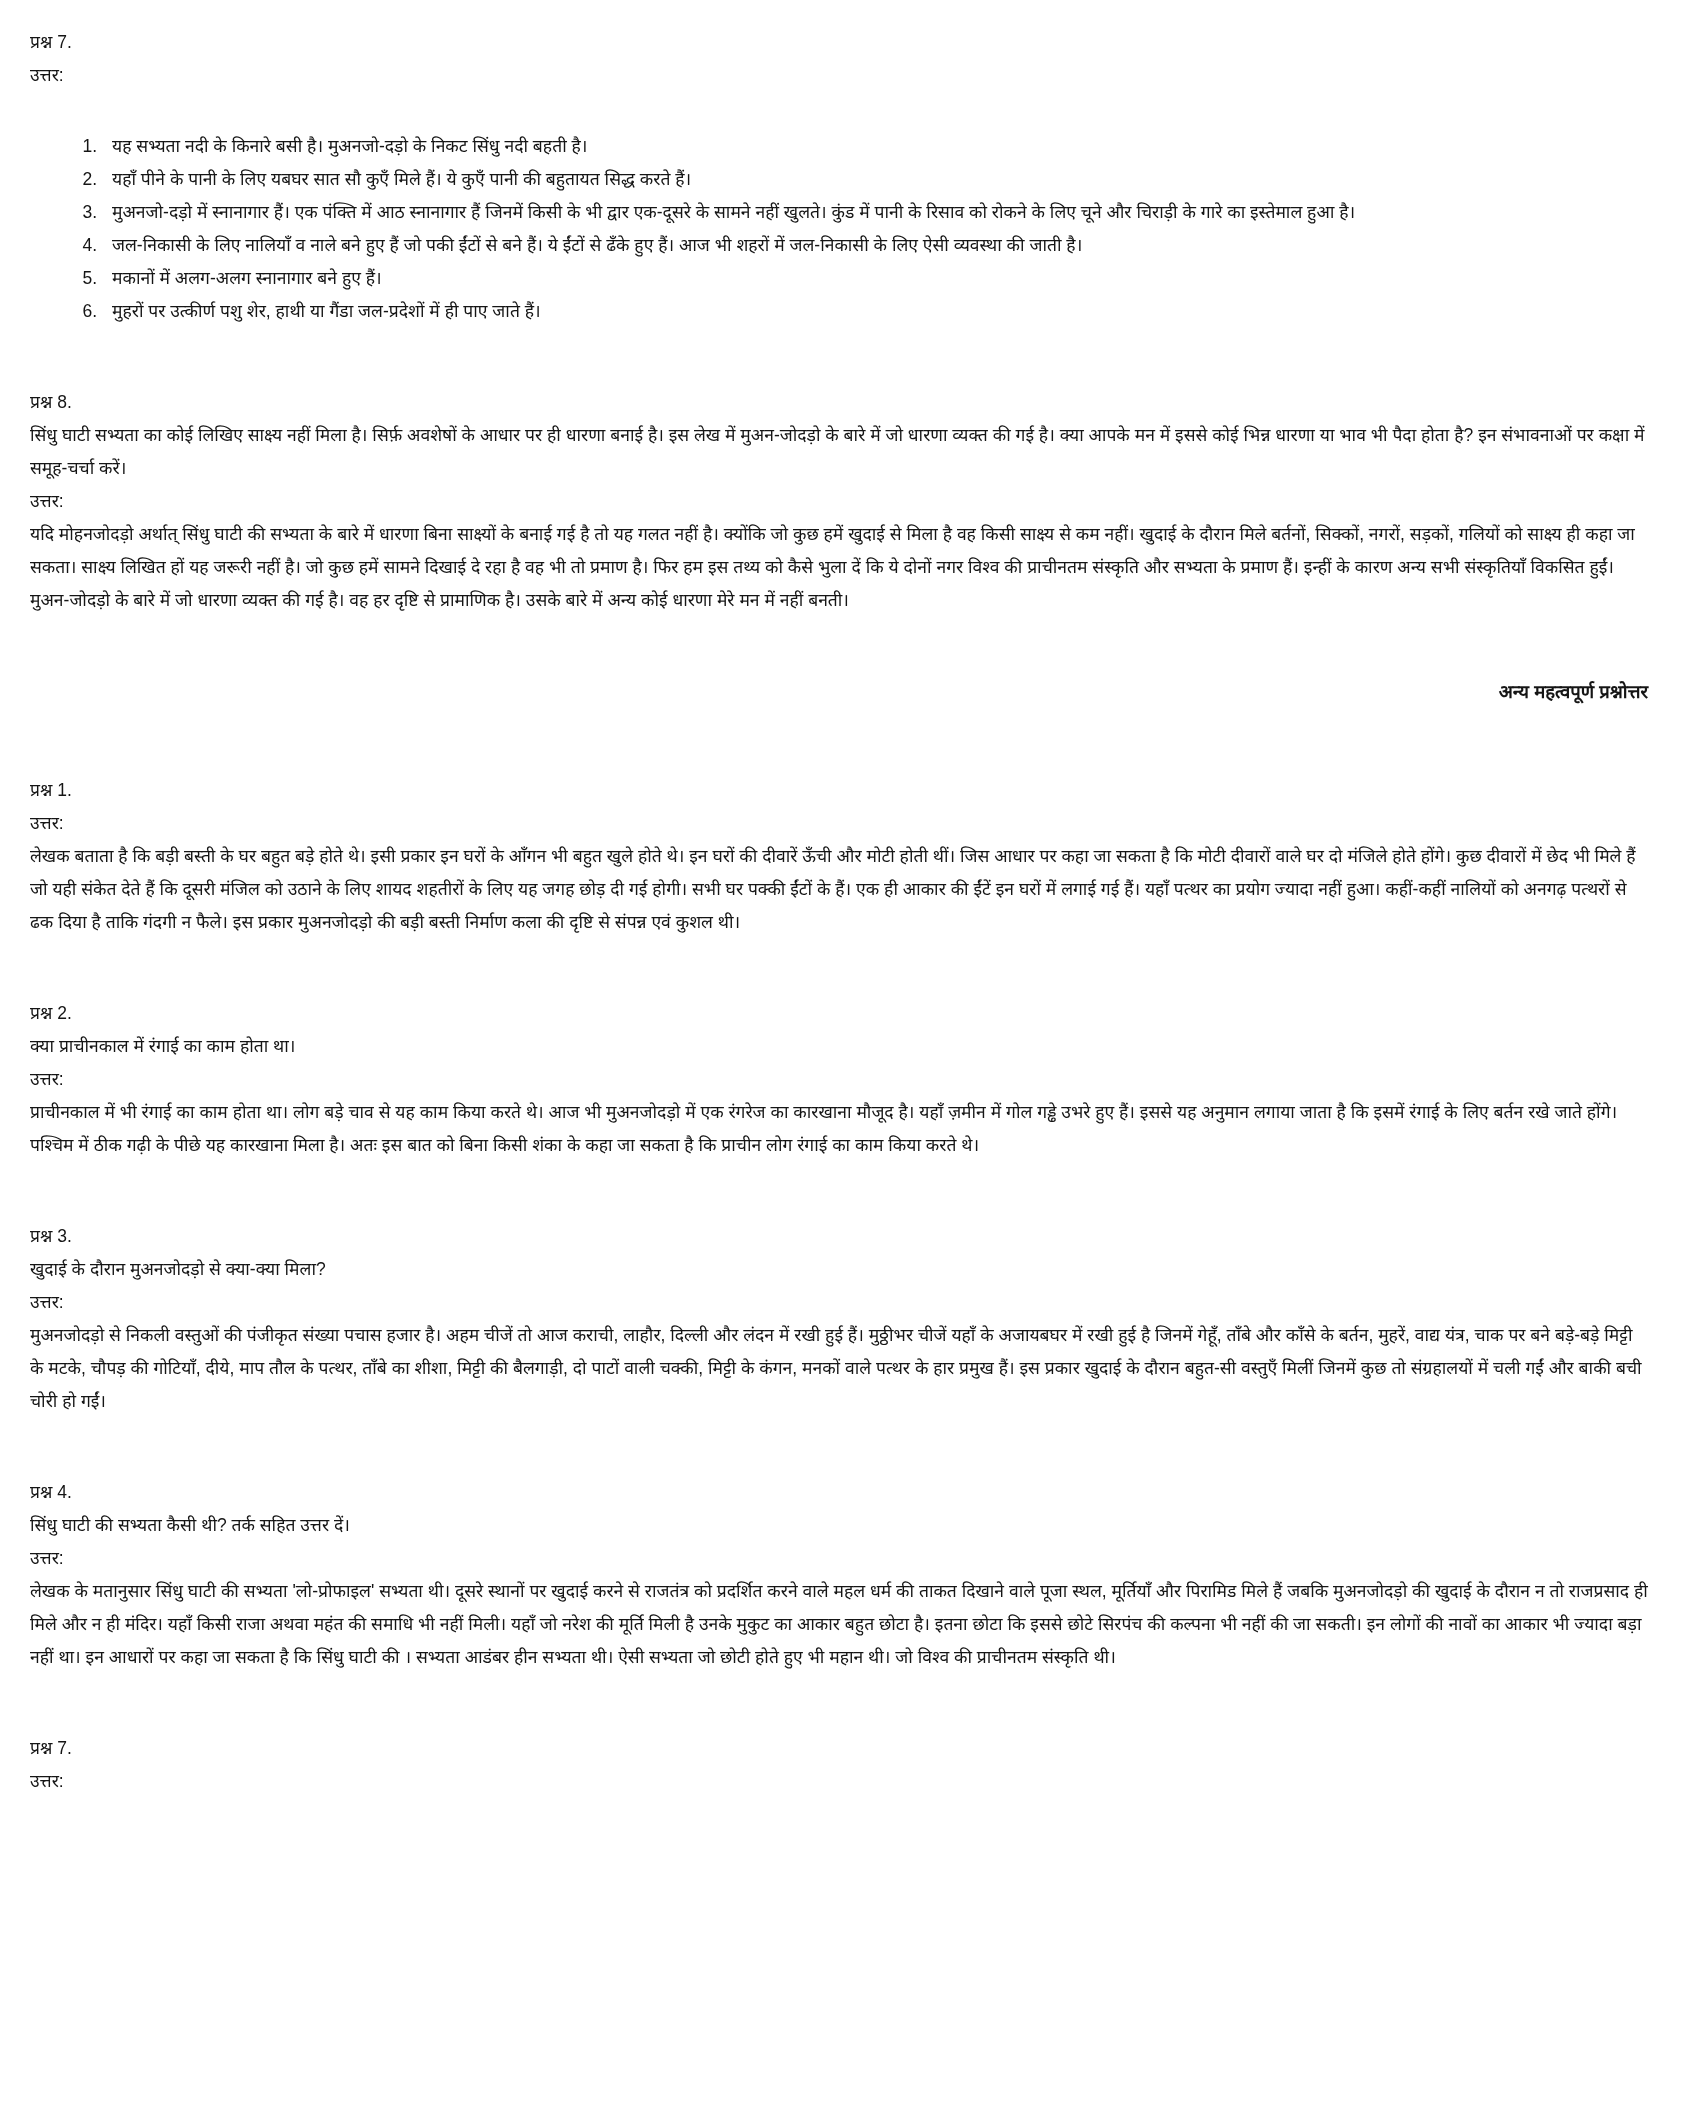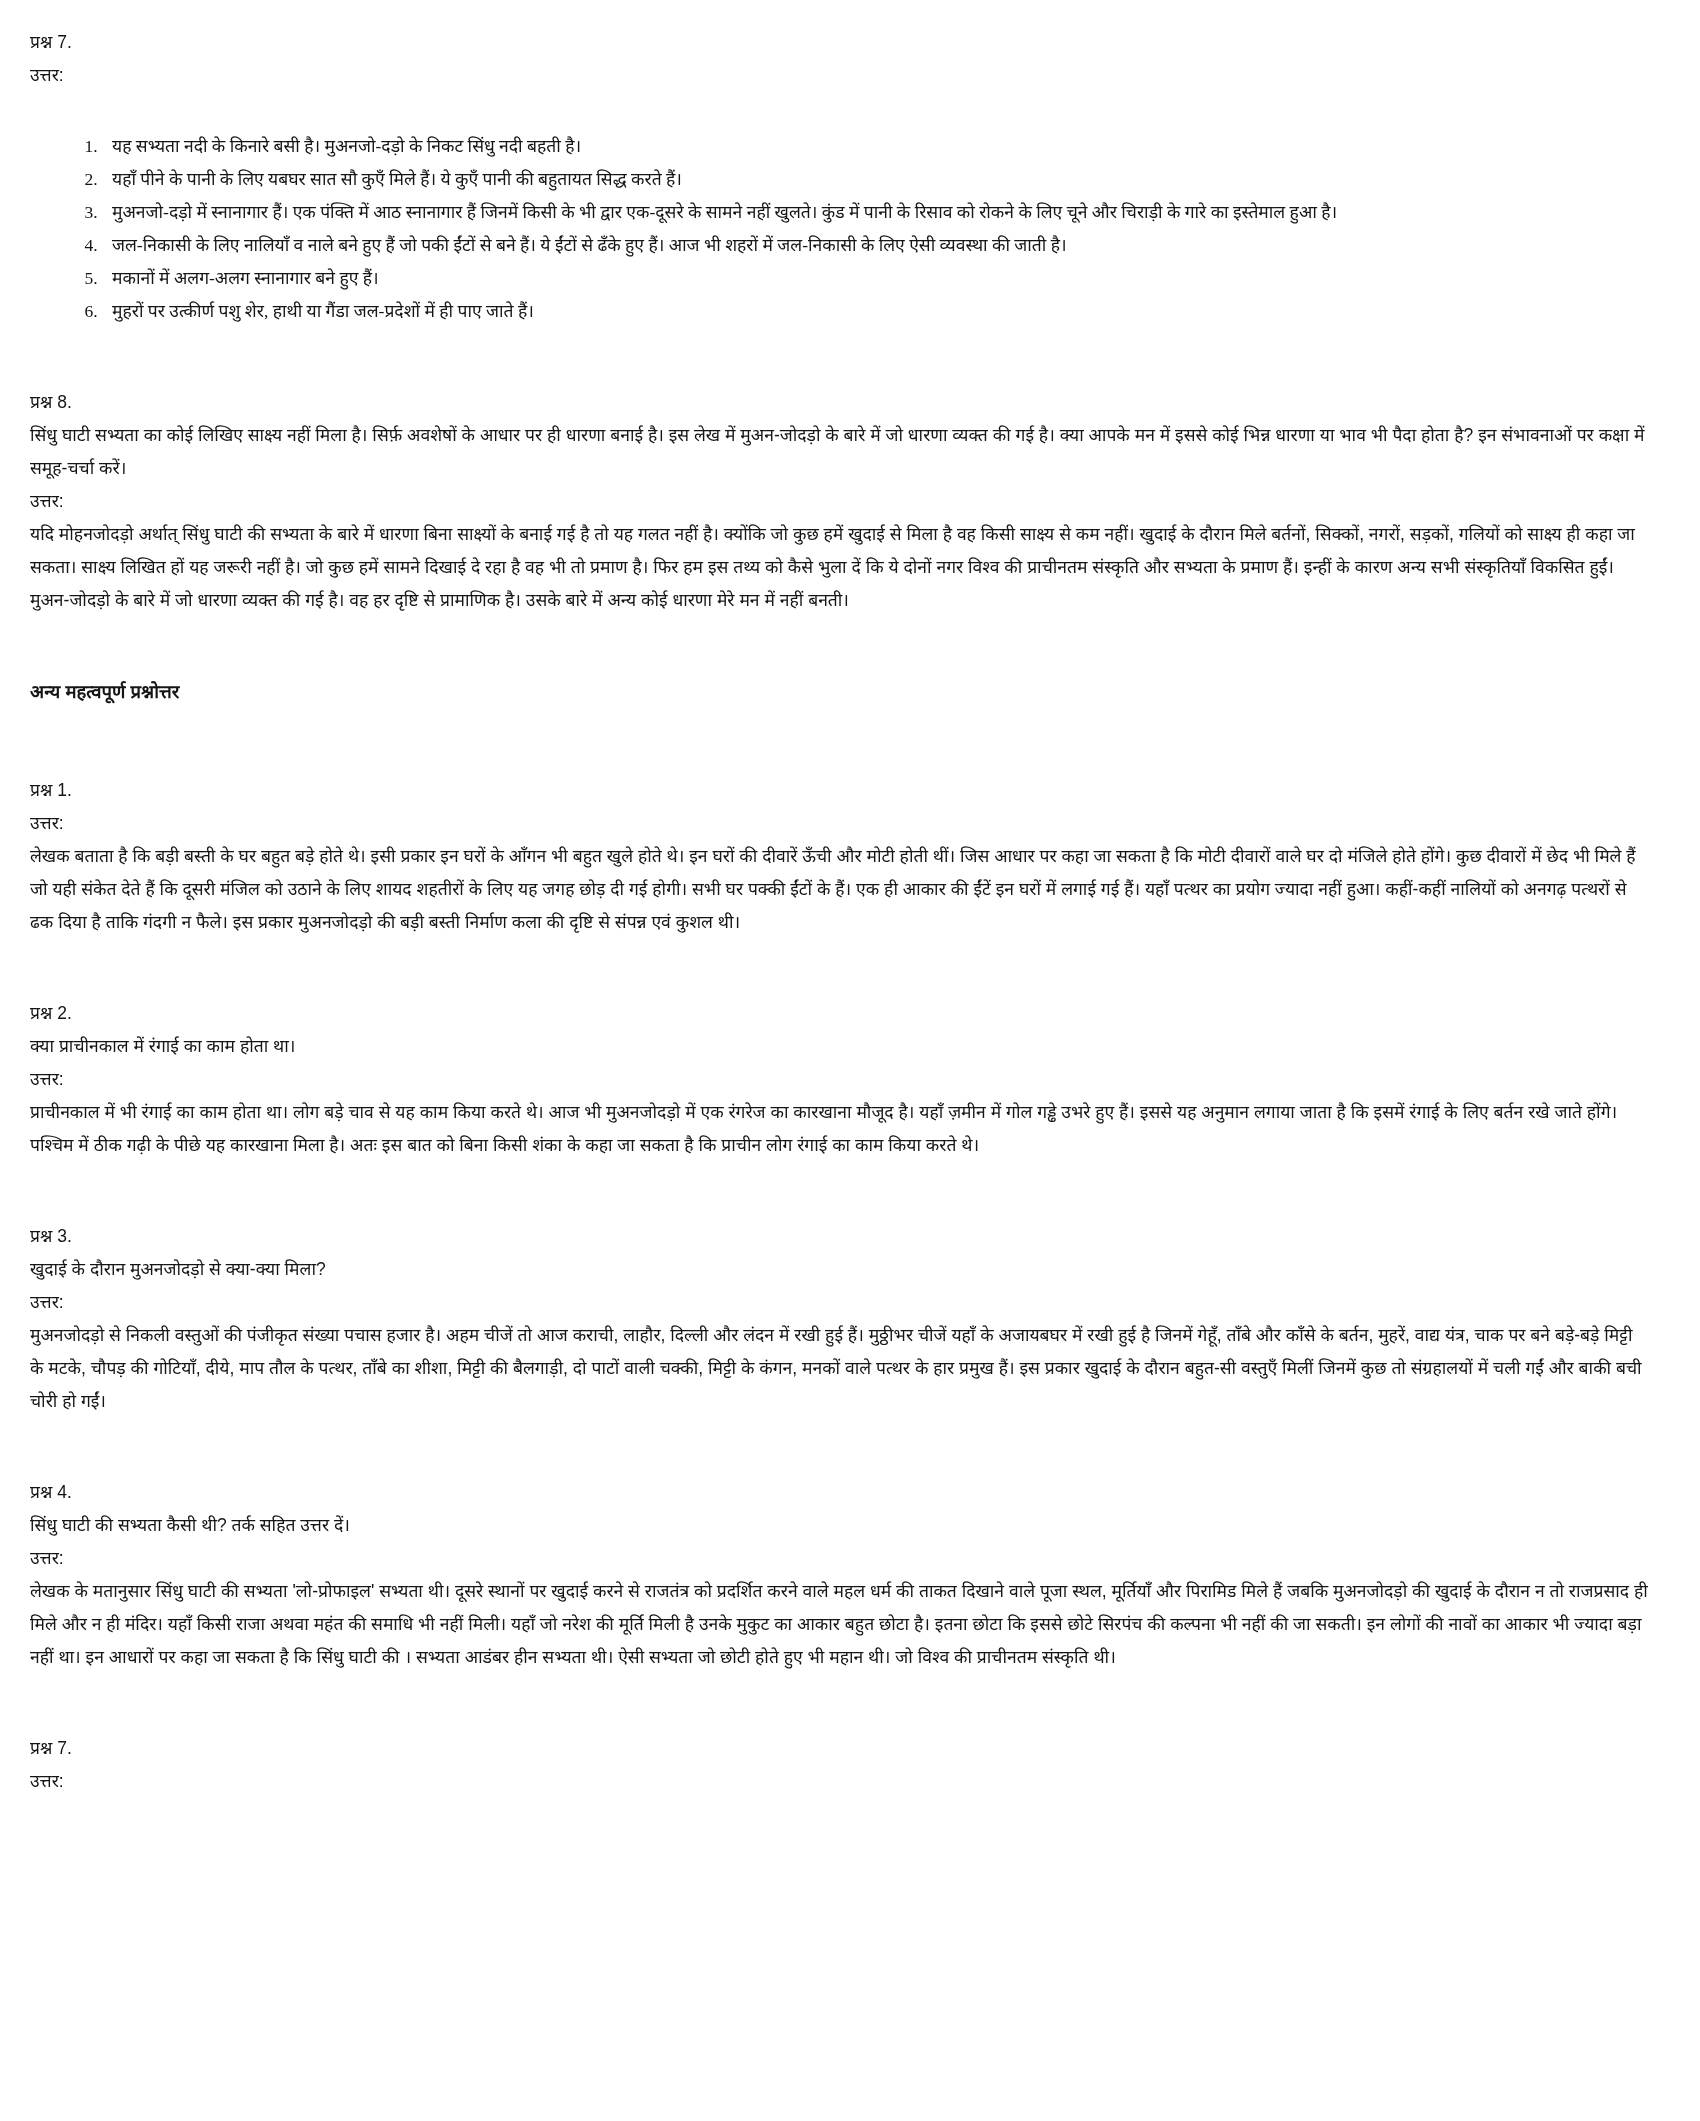--- a/index.html
+++ b/index.html
@@ -20,28 +20,27 @@
     font-size: 17.5px;
     line-height: 33px;
     font-weight: 500;
   }
   p { margin: 0; }
   .qa-section { margin: 0 0 58px 0; }
   .q-label { white-space: pre; }
   .reasons-list {
     margin: 38px 0 0 0;
     padding: 0 0 0 72px;
-    font-family: Liberation Serif, serif;
   }
   .reasons-list li {
     margin: 0;
     padding-left: 10px;
   }
   .mid-heading {
-    text-align: left;
+    text-align: right;
     font-weight: 700;
     font-size: 18.5px;
     margin: 58px 0 66px 0;
   }
   .last-section { margin-bottom: 0; }
 </style>
 </head>
 <body>
 
 <div class="page">

